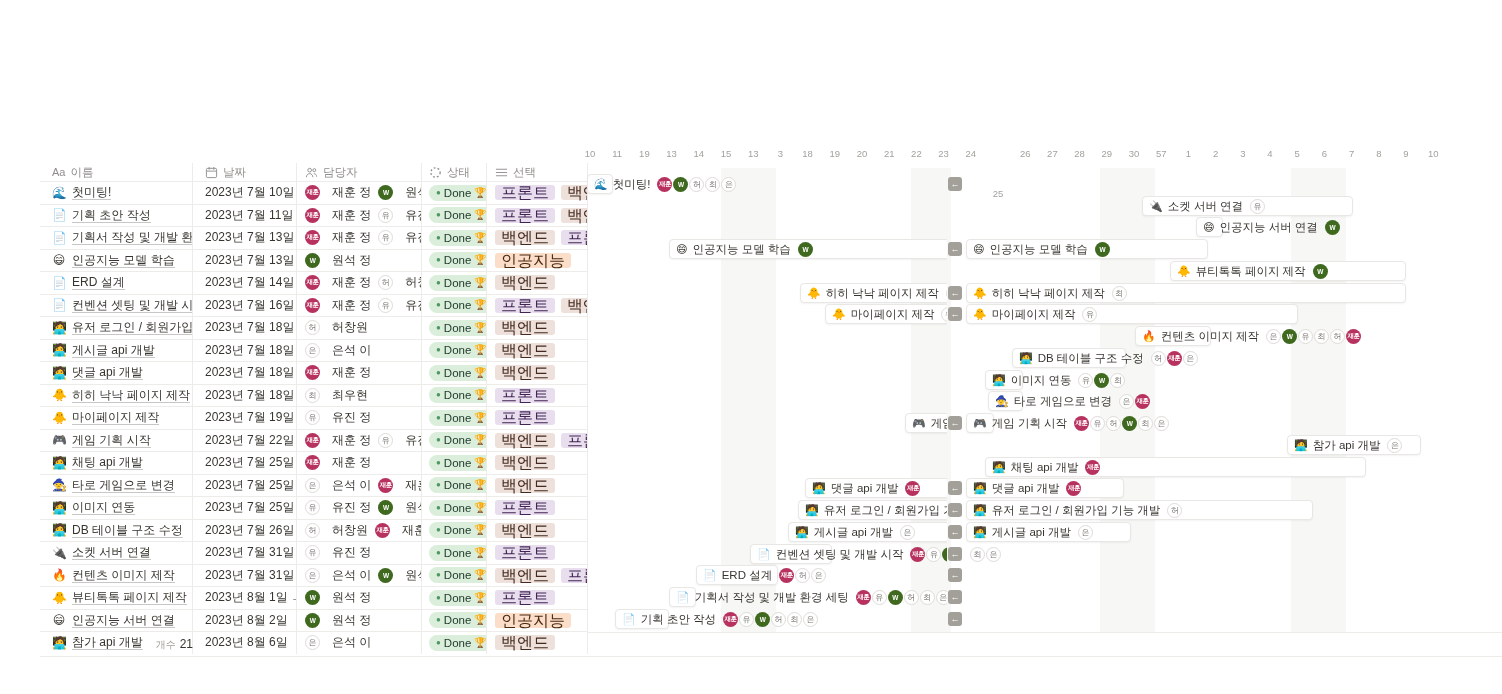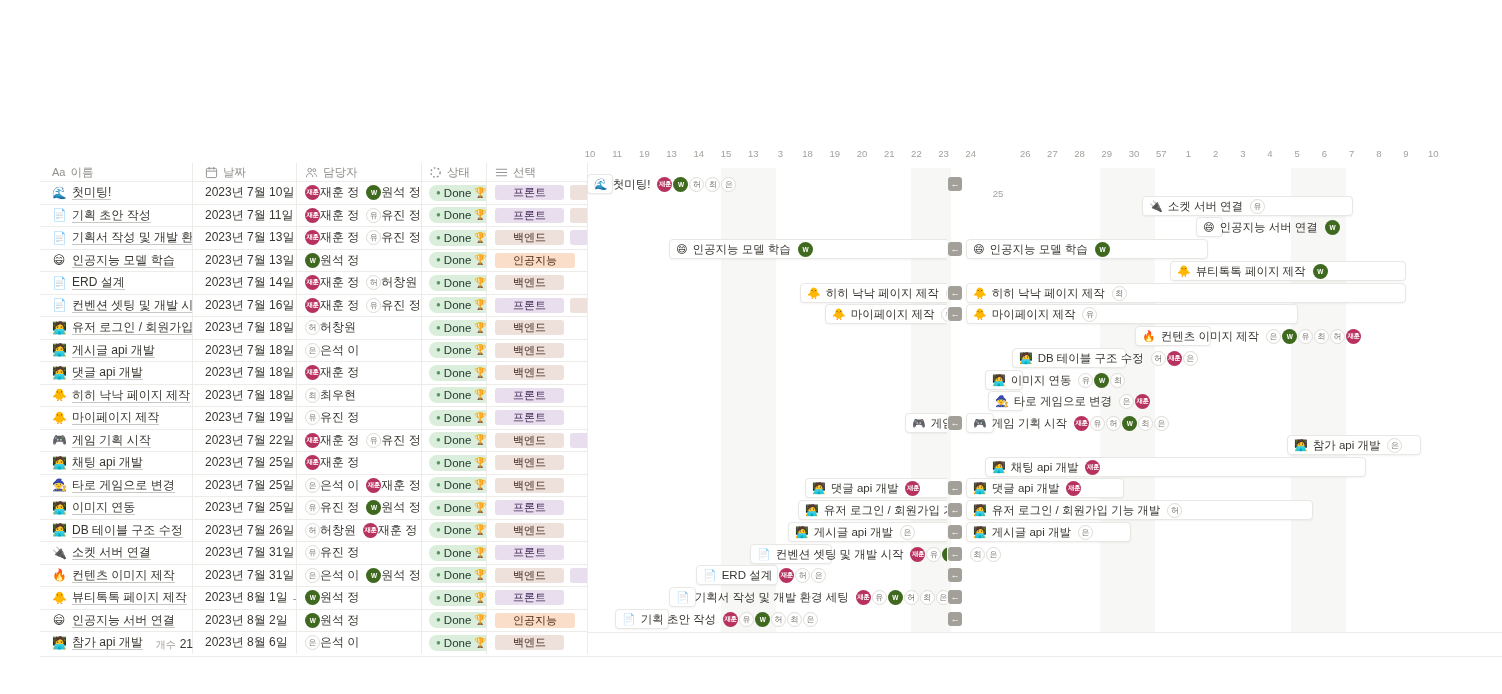--- a/index.html
+++ b/index.html
@@ -14,30 +14,30 @@
   .trow{display:flex;height:21.5px;border-top:1px solid #edece9;align-items:center;font-size:12px;}
   .cell{box-sizing:border-box;height:100%;display:flex;align-items:center;overflow:hidden;
         border-right:1px solid #edece9;padding:0 0 0 12px;white-space:nowrap;}
   .c-name{width:153px;gap:6px;}
   .c-date{width:104px;}
   .c-asg{width:125px;gap:7px;padding-left:8px;}
   .c-status{width:65px;padding-left:7px;}
   .c-tags{width:101px;gap:6px;padding-left:8px;border-right:1px solid #edece9;}
   .rowicon{font-size:12px;width:14px;text-align:center;flex:none;}
   .tname{border-bottom:1px solid rgba(55,53,47,.28);line-height:14px;}
-  .asg{display:flex;align-items:center;gap:0;}
+  .asg{display:flex;align-items:center;gap:12px;}
   .av{width:15px;height:15px;border-radius:50%;background:#fff;border:1px solid #dedcd7;
       color:#76746e;font-size:8px;display:flex;align-items:center;justify-content:center;
       box-sizing:border-box;flex:none;}
   .av.filled{border:none;color:#fff;font-weight:bold;font-size:6.5px;letter-spacing:-.5px;}
   .status-badge{display:inline-flex;align-items:center;gap:3px;background:#dbeddb;color:#1c3829;
       border-radius:11px;padding:1px 8px 1px 7px;font-size:11.5px;line-height:14px;}
   .sdot{font-size:8px;color:#4d9960;}
   .semoji{font-size:10px;}
-  .tag{border-radius:3px;padding:1px 18px;font-size:11px;line-height:13px;white-space:nowrap;}
+  .tag{border-radius:3px;padding:1px 6px;font-size:16px;line-height:13px;white-space:nowrap;}
   #tfoot{position:absolute;left:40px;top:637px;width:153px;text-align:right;font-size:12px;}
   #tfoot .clabel{color:#a09d98;font-size:10px;margin-right:4px;}
   .vline{position:absolute;width:1px;background:#edece9;}
   .hline{position:absolute;height:1px;background:#edece9;}
   
   #tl{position:absolute;left:585px;top:148px;width:917px;height:508px;}
   .day{position:absolute;top:0;width:26px;text-align:center;font-size:9.5px;color:#a3a19c;}
   .stripe{position:absolute;top:20px;height:464px;background:#f7f7f5;}
   #tl-free,#tl-left{position:absolute;top:0;left:0;height:100%;}
   #tl-free{width:100%;}

